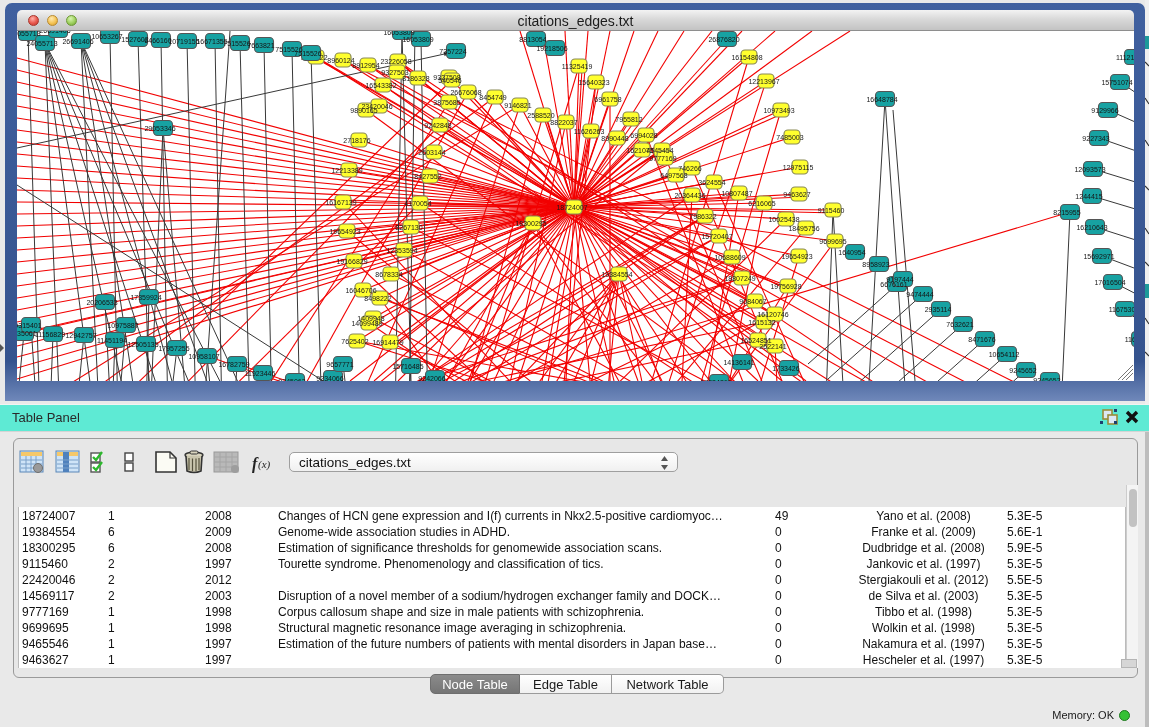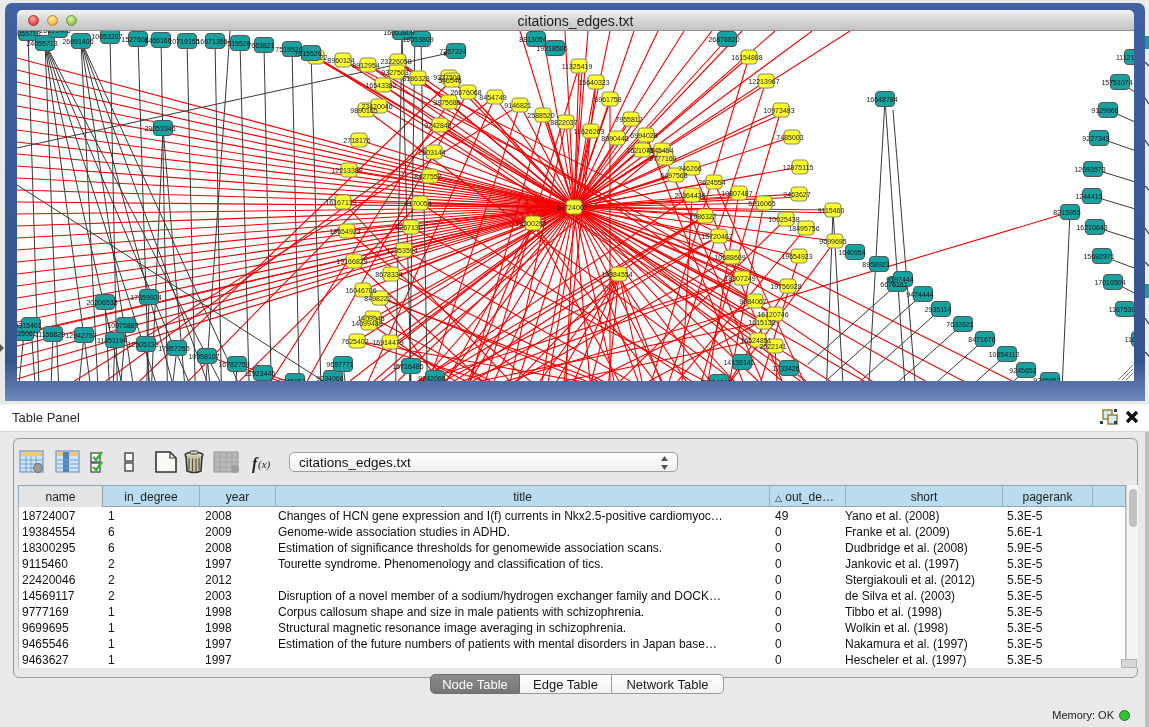--- a/index.html
+++ b/index.html
@@ -13,21 +13,21 @@
 #titlebar { left:17px; top:10px; width:1117px; height:21px;
   background:linear-gradient(#f3f3f3,#d9d9d9 45%,#c3c3c3);
   border-radius:5px 5px 0 0; border-bottom:1px solid #8e8e8e;
   text-align:center; font-size:14px; color:#1c1c1c; line-height:22px; }
 .tl { width:11px; height:11px; border-radius:50%; top:15px; }
 #tl1 { left:28px; background:radial-gradient(circle at 40% 30%, #ffb0a8, #e8574c 55%, #c0392e); border:1px solid #a8352b;}
 #tl2 { left:47px; background:radial-gradient(circle at 40% 30%, #ffe9b0, #f5c455 55%, #d29a2f); border:1px solid #b98a2e;}
 #tl3 { left:66px; background:radial-gradient(circle at 40% 30%, #d6f5b0, #9ed05e 55%, #6ba034); border:1px solid #6d9836;}
 
 
-#tp-strip { left:0; top:404px; width:1149px; height:28px; background:#ffffff;
+#tp-strip { left:0; top:404px; width:1149px; height:28px; background:#5eead4;
   border-top:1px solid #f2f2f2; border-bottom:1px solid #d4d4d4; }
 #tp-strip span { position:absolute; left:12px; top:5px; font-size:13px; color:#2a2a2a; }
 
 
 #panel { left:13px; top:438px; width:1125px; height:240px; background:#e7e7e7;
   border:1px solid #9a9a9a; border-radius:6px; }
 
 
 #dd { left:289px; top:452px; width:389px; height:20px; background:linear-gradient(#ffffff,#f0f0f0);
   border:1px solid #9f9f9f; border-radius:5px; font-size:13.5px; color:#111;
@@ -50,21 +50,21 @@
 
 #tbody { left:18px; top:507px; width:1108px; height:161px; background:#ffffff;
   border-left:1px solid #bbb; border-right:1px solid #bbb; overflow:hidden; }
 .trow { position:absolute; left:18px; width:1108px; height:16px; font-size:12px; color:#111; }
 .trow span { position:absolute; top:1px; white-space:nowrap; overflow:hidden; }
 .c0 { left:4px; width:80px; }
 .c1 { left:90px; width:90px; }
 .c2 { left:187px; width:70px; }
 .c3 { left:260px; width:490px; }
 .c4 { left:757px; width:70px; }
-.c5 { left:827px; width:157px; text-align:left; }
+.c5 { left:827px; width:157px; text-align:center; }
 .c6 { left:989px; width:85px; }
 
 
 #vsb { left:1126px; top:485px; width:12px; height:183px; background:#f4f4f4; border-left:1px solid #ccc; }
 #vsb .thumb { position:absolute; left:2px; top:4px; width:8px; height:38px; background:#c2c2c2; border-radius:4px; }
 
 
 #tabs { left:430px; top:674px; height:20px; }
 .seg { position:absolute; top:0; height:20px; line-height:19px; font-size:13px; text-align:center;
   border:1px solid #9b9b9b; background:linear-gradient(#ffffff,#f1f1f1); color:#1a1a1a; }
@@ -943,30 +943,20 @@
 
     <text x="234" y="19" font-size="16" font-style="italic" font-weight="bold" font-family="Liberation Serif, serif" fill="#222">f</text>
     <text x="240" y="18" font-size="11" font-style="italic" font-family="Liberation Serif, serif" fill="#222">(x)</text>
   </svg>
   <div id="dd" class="abs">citations_edges.txt
     <svg style="position:absolute;right:8px;top:3px" width="9" height="14">
       <path d="M4.5 0 L8 5 H1 Z" fill="#555"></path>
         <path d="M4.5 14 L1 9 H8 Z" fill="#555"></path>
     </svg>
   </div>
-  <div id="thead" class="abs">
-    <div class="hcell" id="h0">name</div>
-    <div class="hcell" id="h1">in_degree</div>
-    <div class="hcell" id="h2">year</div>
-    <div class="hcell" id="h3">title</div>
-    <div class="hcell" id="h4"><span style="font-size:9px">△</span> out_de…</div>
-    <div class="hcell" id="h5">short</div>
-    <div class="hcell" id="h6">pagerank</div>
-    <div class="hcell" id="h7"></div>
-  </div>
   <div id="tbody" class="abs"></div>
   <div class="trow" style="top:508px">
 <span class="c0">18724007</span>
       <span class="c1">1</span>
       <span class="c2">2008</span>
       <span class="c3">Changes of HCN gene expression and I(f) currents in Nkx2.5-positive cardiomyoc…</span>
       <span class="c4">49</span>
       <span class="c5">Yano et al. (2008)</span>
       <span class="c6">5.3E-5</span>
     </div>

